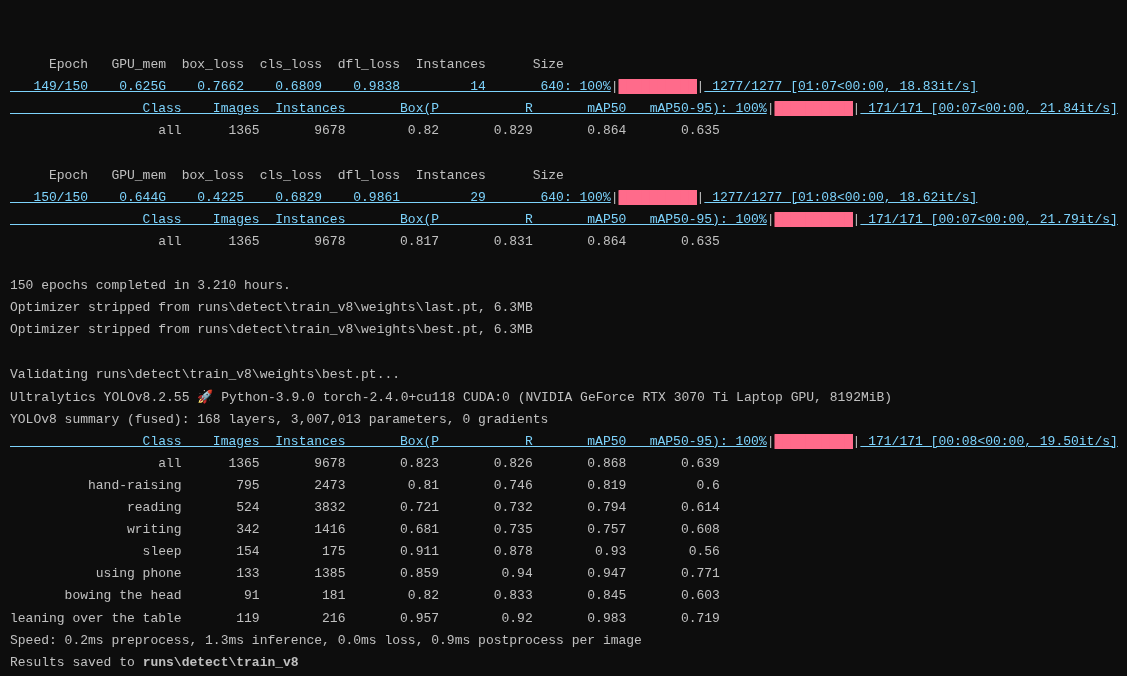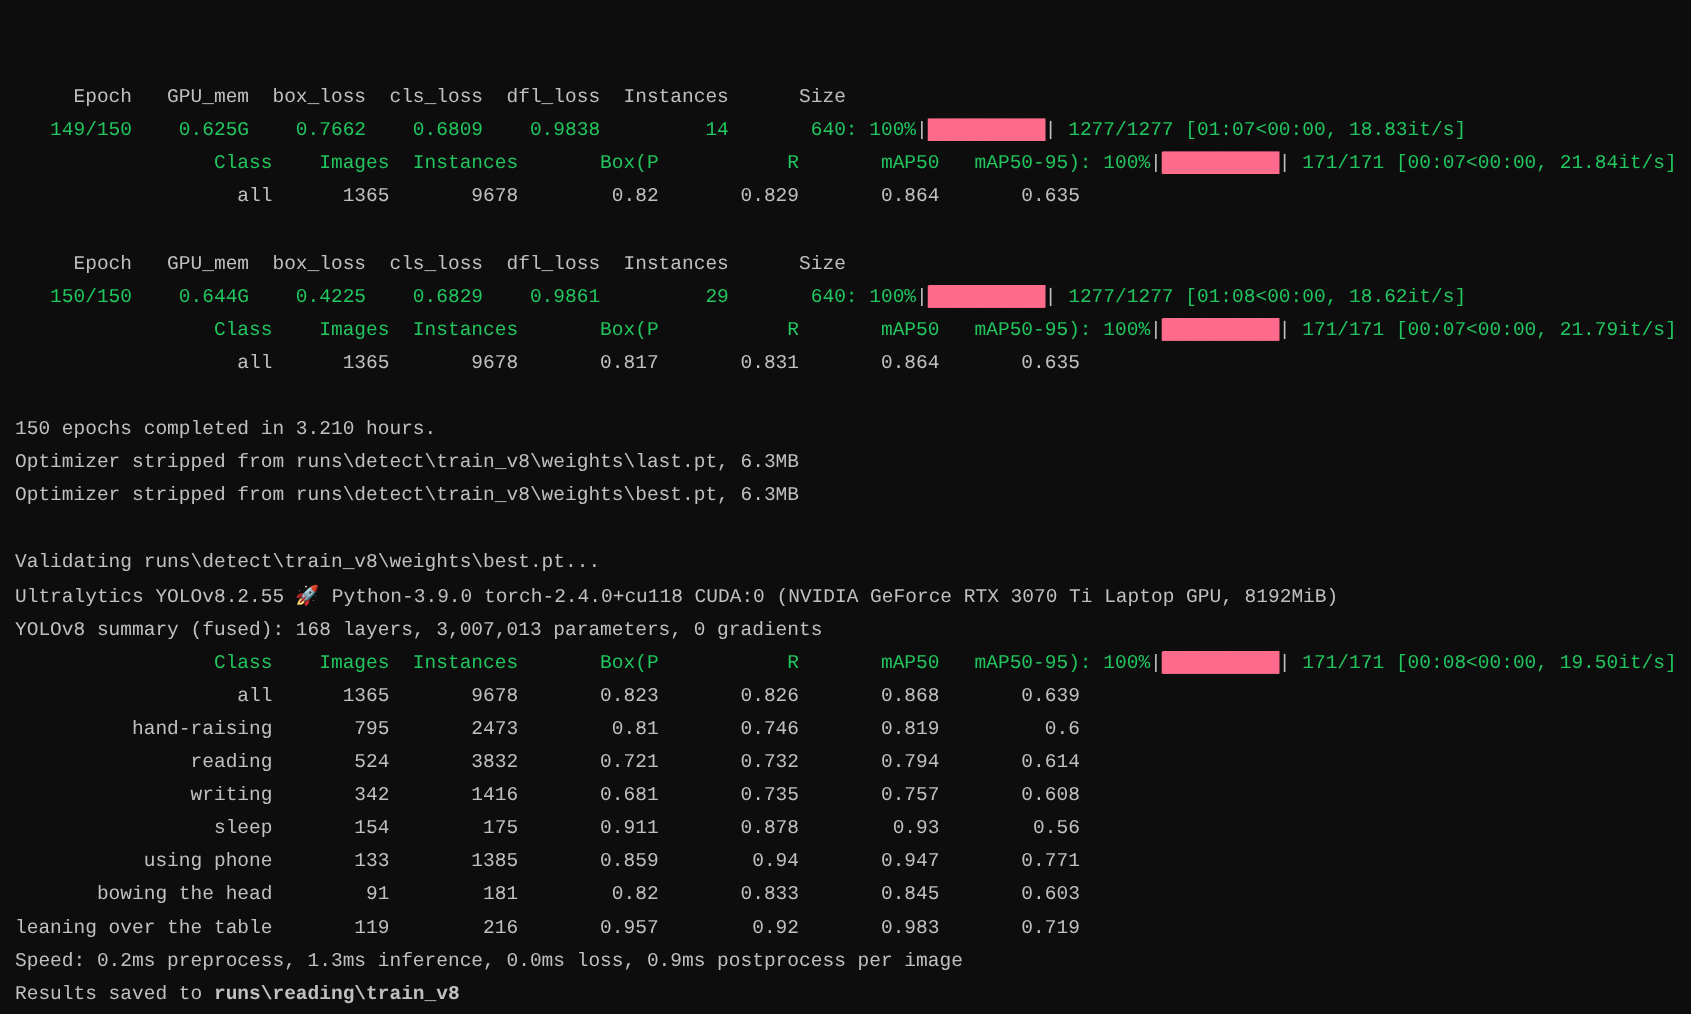--- a/index.html
+++ b/index.html
@@ -5,21 +5,21 @@
   body {
     background: #0d0d0d;
     color: #c0c0c0;
     font-family: "Consolas", "Courier New", monospace;
     font-size: 13px;
     line-height: 1.7;
     margin: 0;
     padding: 10px;
     white-space: pre;
   }
-  .pink { color: #22c55e; }
+  .pink { color: #7dd3fc; text-decoration: underline; }
   .bar { background: #ff6b8b; color: #ff6b8b; }
   .bold { font-weight: bold; }
   .emoji { font-family: "Apple Color Emoji","Segoe UI Emoji",sans-serif; }
 </style>
 </head>
 <body>
 
 <div id="out">     Epoch   GPU_mem  box_loss  cls_loss  dfl_loss  Instances      Size
 <span class="pink">   149/150    0.625G    0.7662    0.6809    0.9838         14       640: 100%</span>|<span class="bar">██████████</span>|<span class="pink"> 1277/1277 [01:07&lt;00:00, 18.83it/s]</span>
 <span class="pink">                 Class    Images  Instances       Box(P           R       mAP50   mAP50-95): 100%</span>|<span class="bar">██████████</span>|<span class="pink"> 171/171 [00:07&lt;00:00, 21.84it/s]</span>
@@ -40,17 +40,17 @@
 <span class="pink">                 Class    Images  Instances       Box(P           R       mAP50   mAP50-95): 100%</span>|<span class="bar">██████████</span>|<span class="pink"> 171/171 [00:08&lt;00:00, 19.50it/s]</span>
                    all      1365       9678       0.823       0.826       0.868       0.639
           hand-raising       795       2473        0.81       0.746       0.819         0.6
                reading       524       3832       0.721       0.732       0.794       0.614
                writing       342       1416       0.681       0.735       0.757       0.608
                  sleep       154        175       0.911       0.878        0.93        0.56
            using phone       133       1385       0.859        0.94       0.947       0.771
        bowing the head        91        181        0.82       0.833       0.845       0.603
 leaning over the table       119        216       0.957        0.92       0.983       0.719
 Speed: 0.2ms preprocess, 1.3ms inference, 0.0ms loss, 0.9ms postprocess per image
-Results saved to <span class="bold">runs\reading\train_v8</span>
+Results saved to <span class="bold">runs\detect\train_v8</span>
 
 Process finished with exit code 0
 </div>
 
 
 </body></html>

